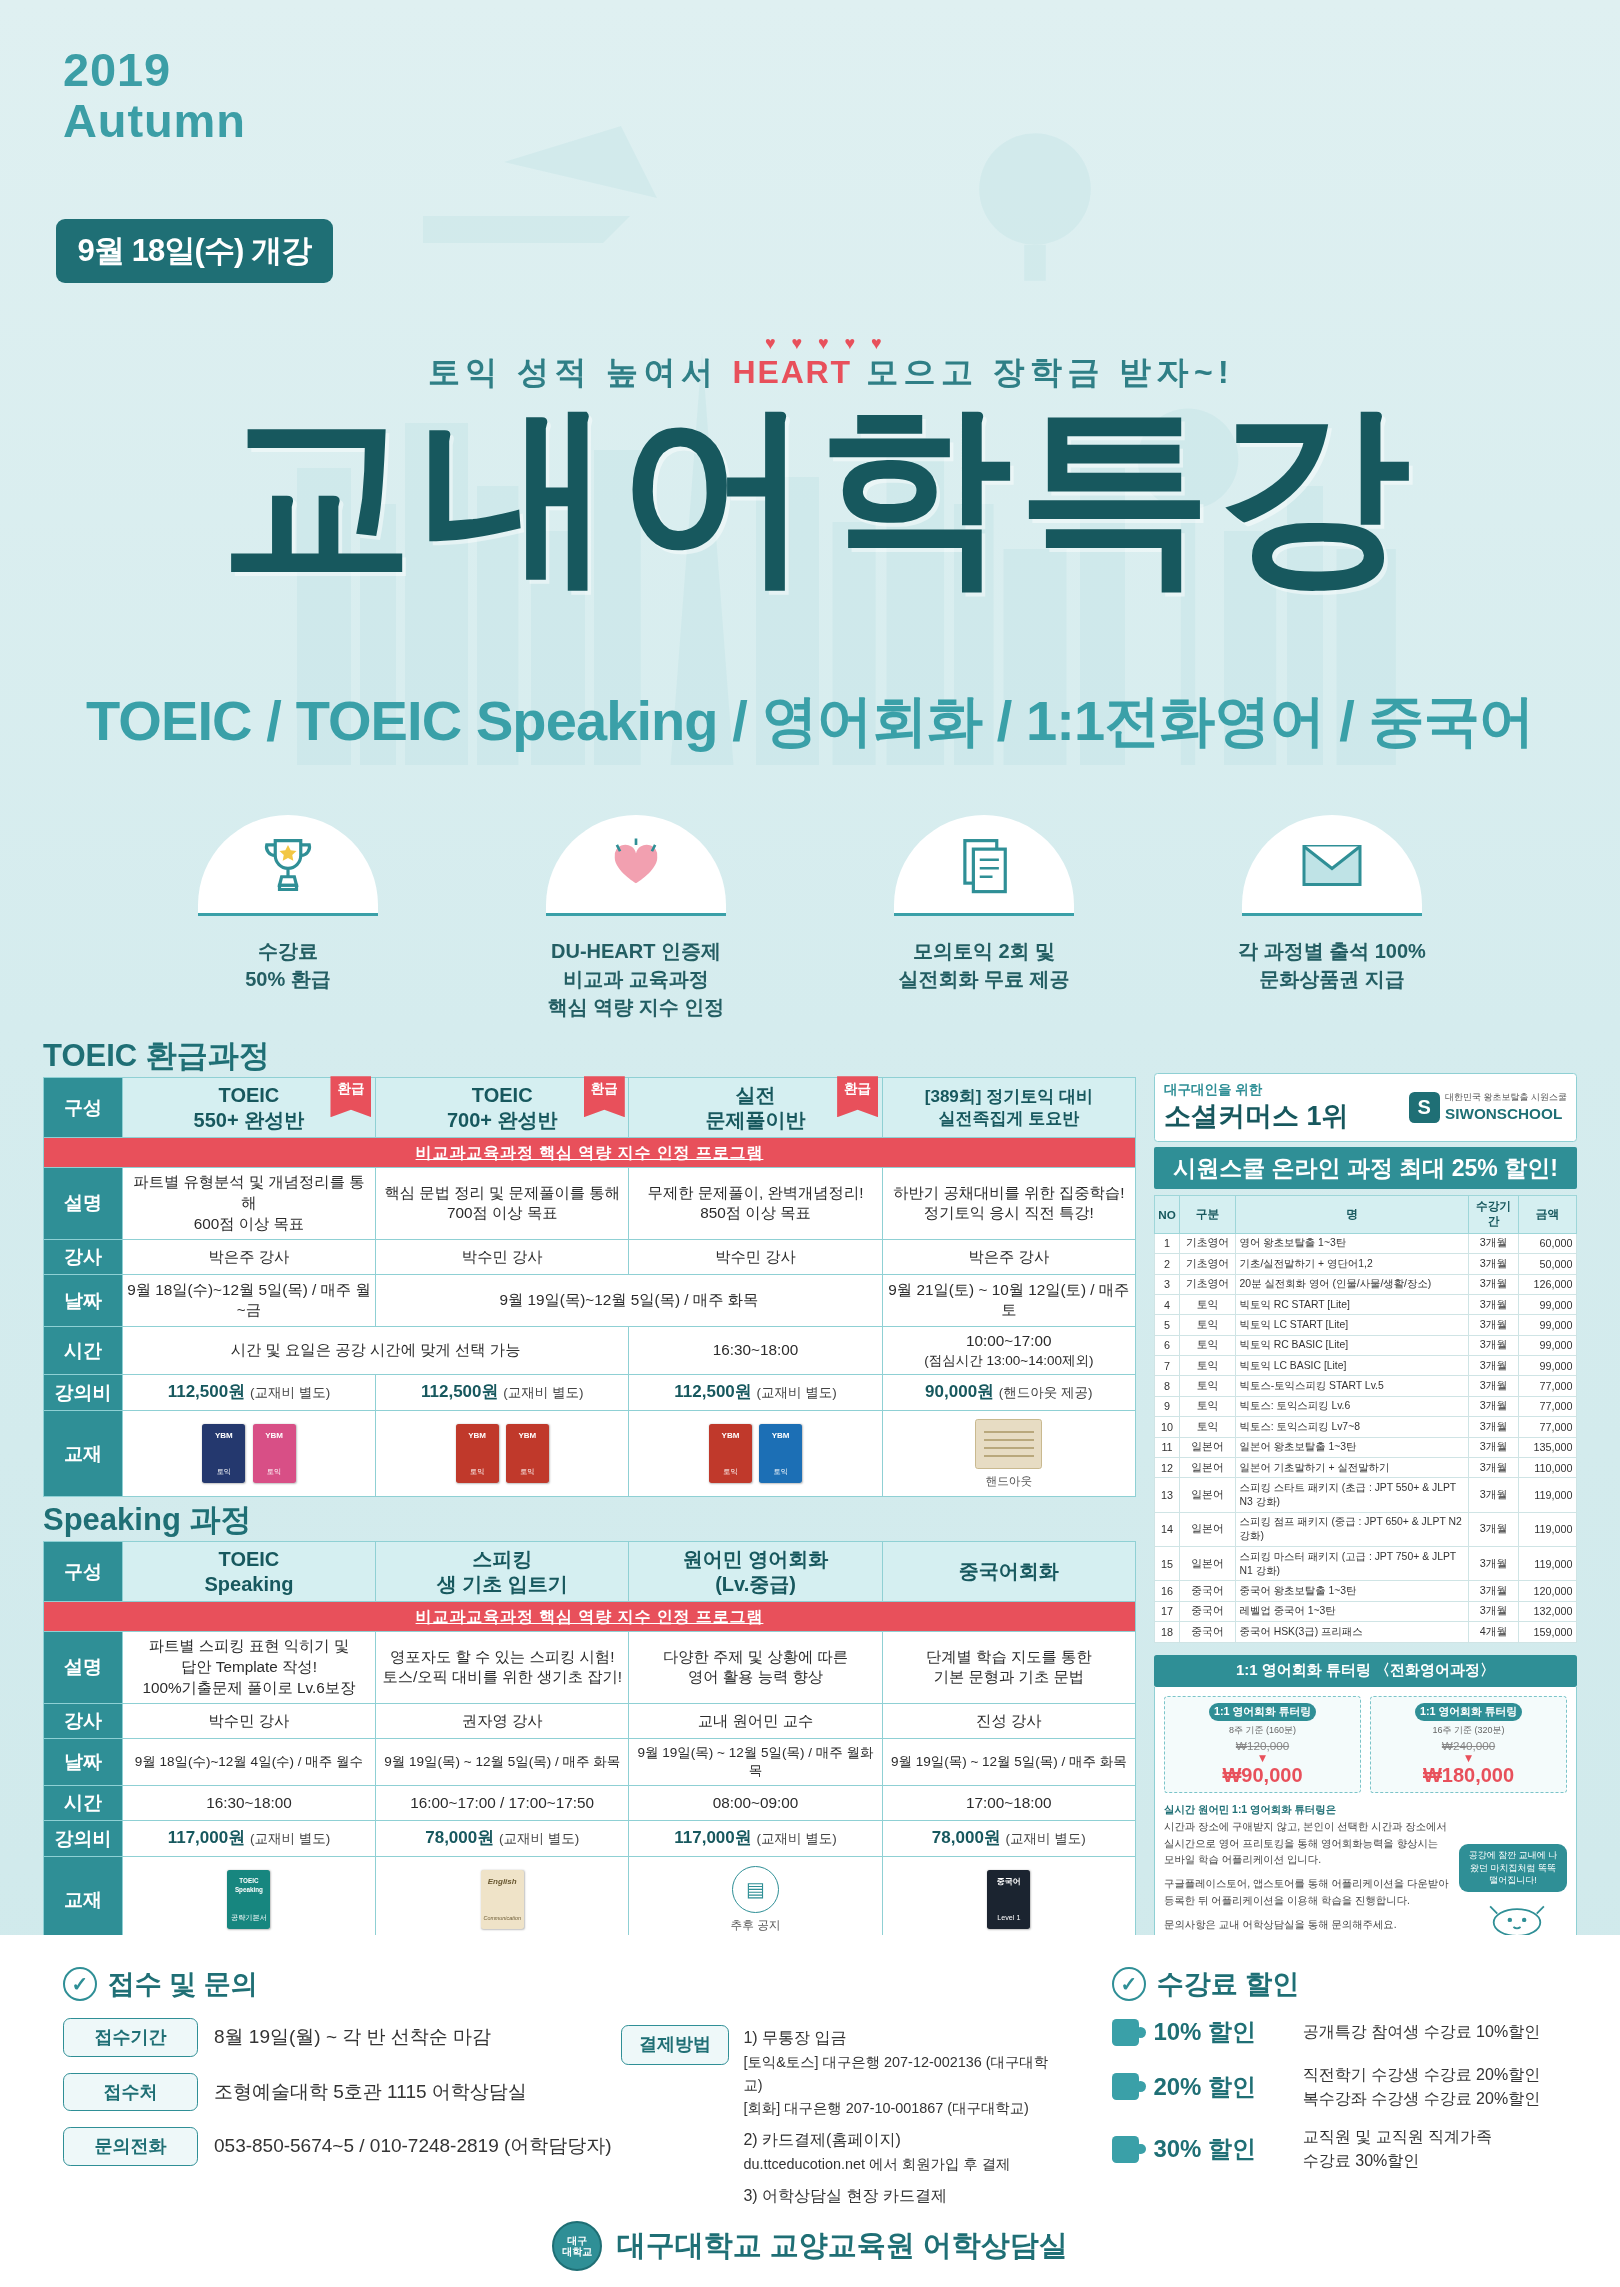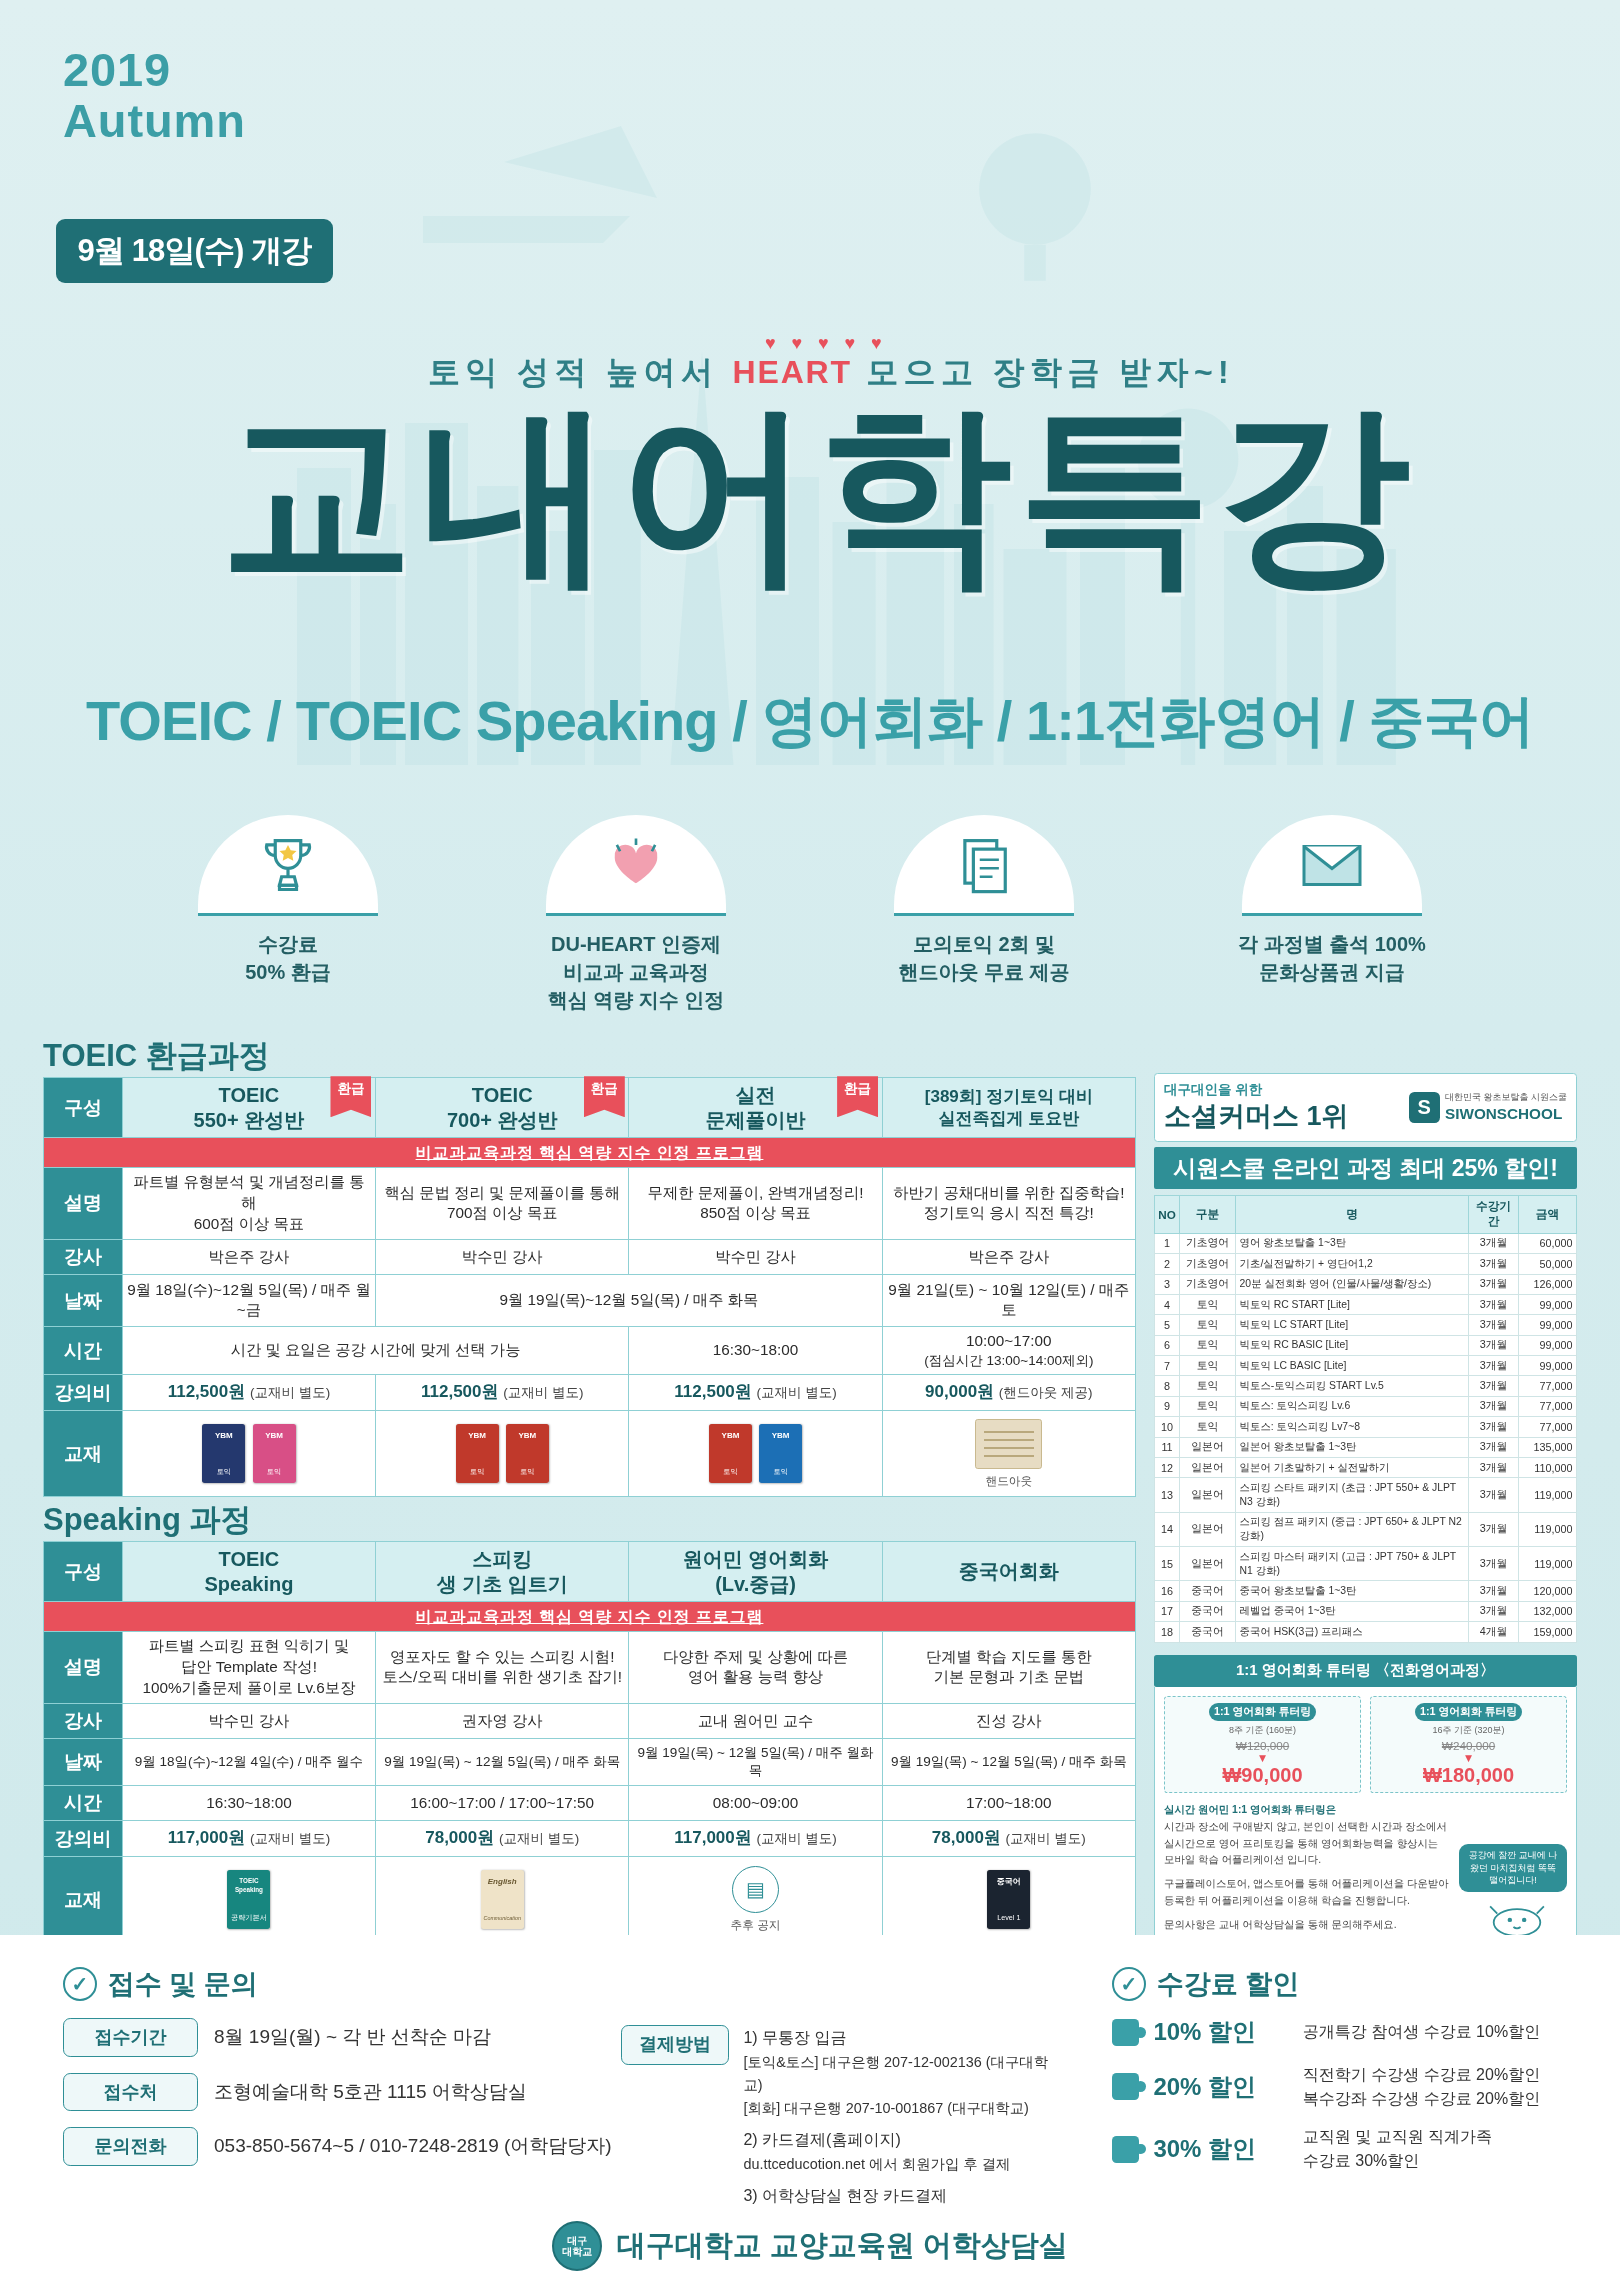--- a/index.html
+++ b/index.html
@@ -73,21 +73,21 @@
     display: flex; justify-content: space-between;
   }
   .benefit { width: 306px; text-align: center; }
   .benefit .arch {
     width: 180px; height: 101px; margin: 0 auto;
     border-radius: 90px 90px 0 0;
     background: #ffffff;
     border-bottom: 3.6px solid #3aa0a8;
     display: flex; align-items: center; justify-content: center;
   }
-  .benefit .cap { margin-top: 14px; font-size: 20px; font-weight: bold;
+  .benefit .cap { margin-top: 21px; font-size: 20px; font-weight: bold;
     color: #235e63; line-height: 1.4; }
 
   
   .sec-title {
     position: absolute; font-size: 31px; font-weight: bold; color: #1f6f75;
   }
   #t-toeic { left: 43px; top: 1035px; }
   #t-speak { left: 43px; top: 1499px; }
 
   
@@ -346,21 +346,21 @@
     <div class="benefit">
       <div class="arch">
         <svg width="68" height="68" viewBox="0 0 64 64">
           <rect x="14" y="10" width="30" height="40" fill="#fff" stroke="#2f8f96" stroke-width="3"></rect>
           <rect x="22" y="18" width="30" height="40" fill="#fff" stroke="#2f8f96" stroke-width="3"></rect>
           <path d="M28 28h18M28 36h18M28 44h12" stroke="#2f8f96" stroke-width="2.5"></path>
         </svg>
       </div>
       <div class="cap">
         <div>모의토익 2회 및</div>
-        <div>핸드아웃 무료 제공</div>
+        <div>실전회화 무료 제공</div>
       </div>
     </div>
 
     <div class="benefit">
       <div class="arch">
         <svg width="72" height="63" viewBox="0 0 72 60">
           <rect x="8" y="12" width="56" height="38" fill="#bfe3e6" stroke="#2f8f96" stroke-width="3"></rect>
           <path d="M8 12l28 22 28-22" fill="#fff" stroke="#2f8f96" stroke-width="3"></path>
         </svg>
       </div>

